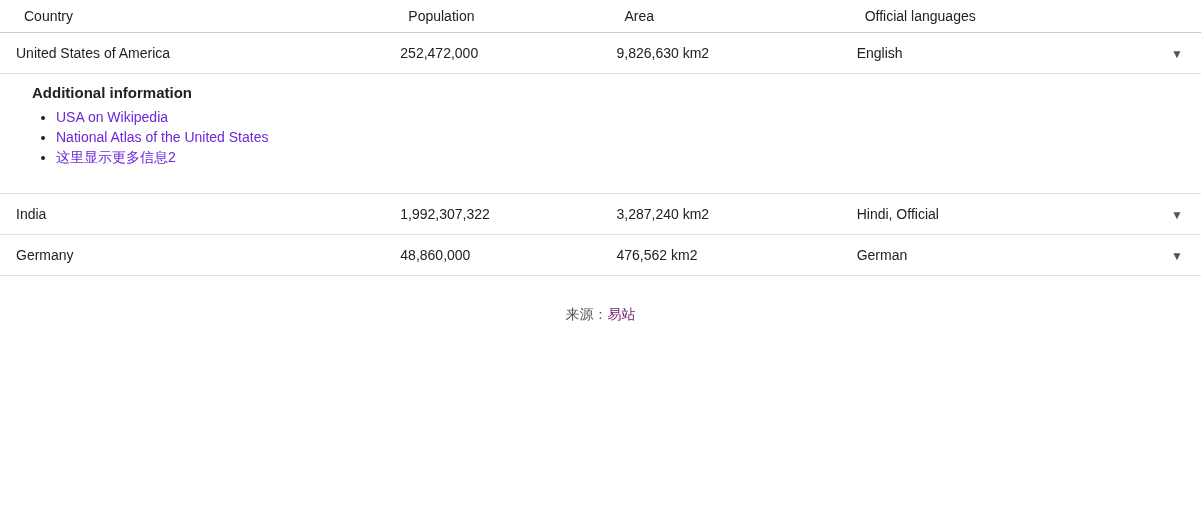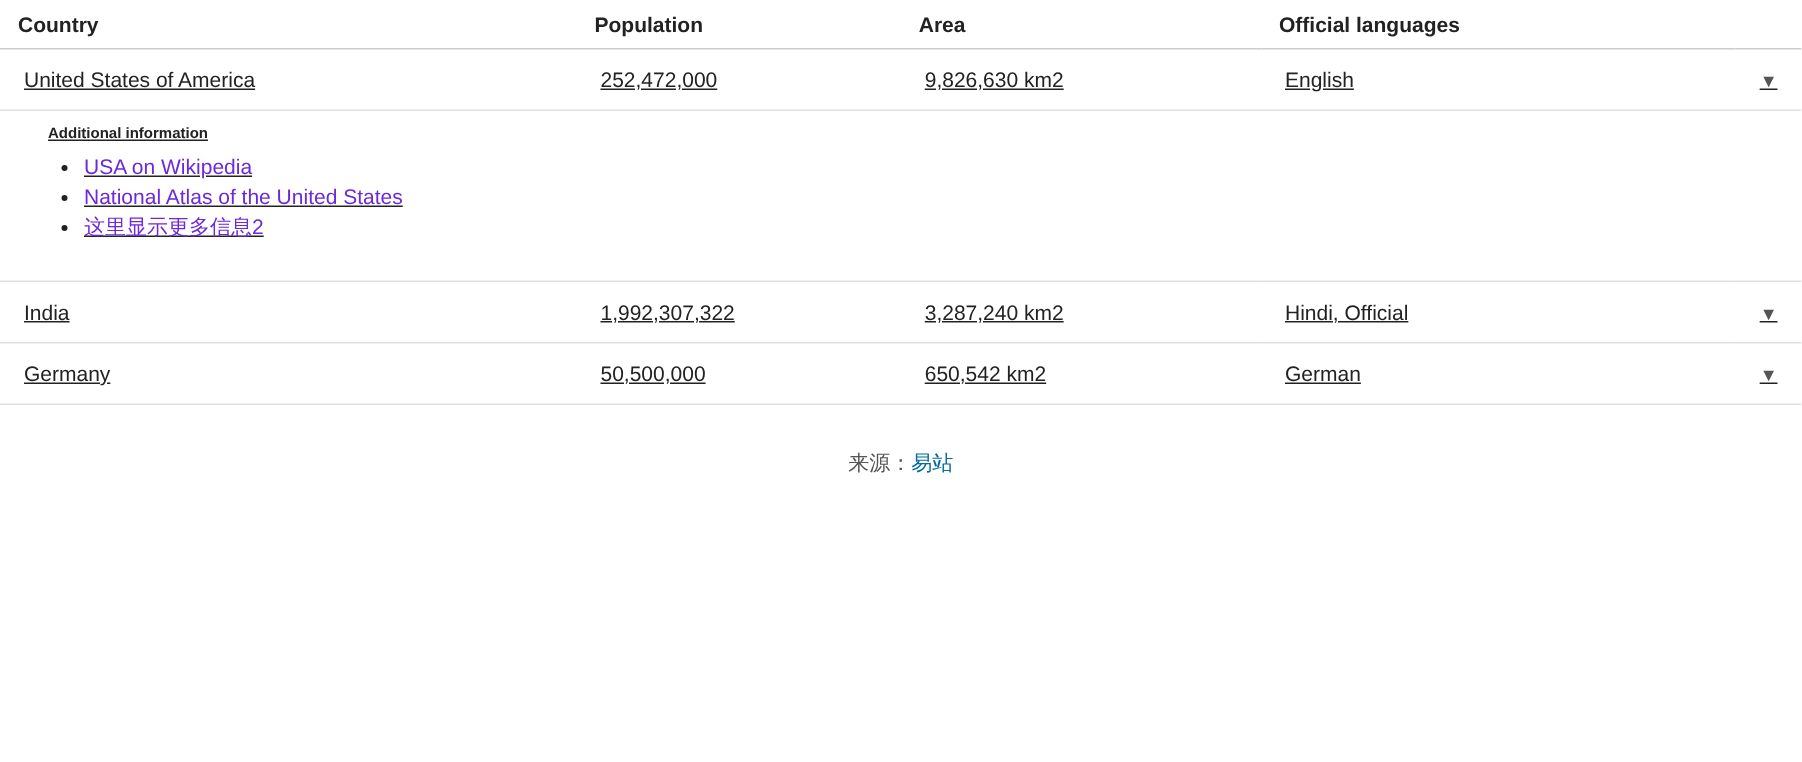--- a/index.html
+++ b/index.html
@@ -12,33 +12,32 @@
       min-height: 508px;
     }
 
     table {
       width: 100%;
       border-collapse: collapse;
     }
 
     th {
       text-align: left;
-      padding: 8px 12px;
-      font-weight: bold;
+      padding: 8px 24px;
+      font-weight: normal;
       font-size: 14px;
       color: #222;
       border-bottom: 1px solid #ccc;
     }
 
     td {
       padding: 12px 16px;
       font-size: 14px;
       color: #222;
       vertical-align: top;
-      text-decoration: underline;
     }
 
     tr.data-row td {
       border-bottom: 1px solid #e0e0e0;
     }
 
     tr.expanded-row td {
       border-bottom: 1px solid #e0e0e0;
       padding-top: 0;
     }
@@ -53,21 +52,21 @@
       font-size: 12px;
       color: #555;
       cursor: pointer;
     }
 
     .additional-info {
       padding: 10px 16px 10px 16px;
     }
 
     .additional-info h3 {
-      font-size: 10px;
+      font-size: 15px;
       font-weight: bold;
       margin-bottom: 8px;
       color: #222;
     }
 
     .additional-info ul {
       list-style: disc;
       padding-left: 24px;
     }
 
@@ -82,21 +81,21 @@
     }
 
     .footer {
       text-align: center;
       padding: 30px;
       font-size: 14px;
       color: #555;
     }
 
     .footer a {
-      color: #0369a1;
+      color: #701a75;
       text-decoration: none;
     }
   </style>
 </head>
 <body>
 
 <table>
   <thead>
     <tr>
       <th class="col-country">Country</th>
@@ -128,22 +127,22 @@
     </tr>
       <tr class="data-row">
     <td class="col-country">India</td>
     <td class="col-population">1,992,307,322</td>
     <td class="col-area">3,287,240 km2</td>
     <td class="col-languages">Hindi, Official</td>
     <td class="col-toggle"><span class="toggle-icon">▼</span></td>
   </tr>
       <tr class="data-row">
     <td class="col-country">Germany</td>
-    <td class="col-population">50,500,000</td>
-    <td class="col-area">650,542 km2</td>
+    <td class="col-population">48,860,000</td>
+    <td class="col-area">476,562 km2</td>
     <td class="col-languages">German</td>
     <td class="col-toggle"><span class="toggle-icon">▼</span></td>
   </tr>
     </tbody>
 </table>
 
 <div class="footer">
   <span>来源：</span><a id="footer-link" href="#">易站</a>
 </div>
 

